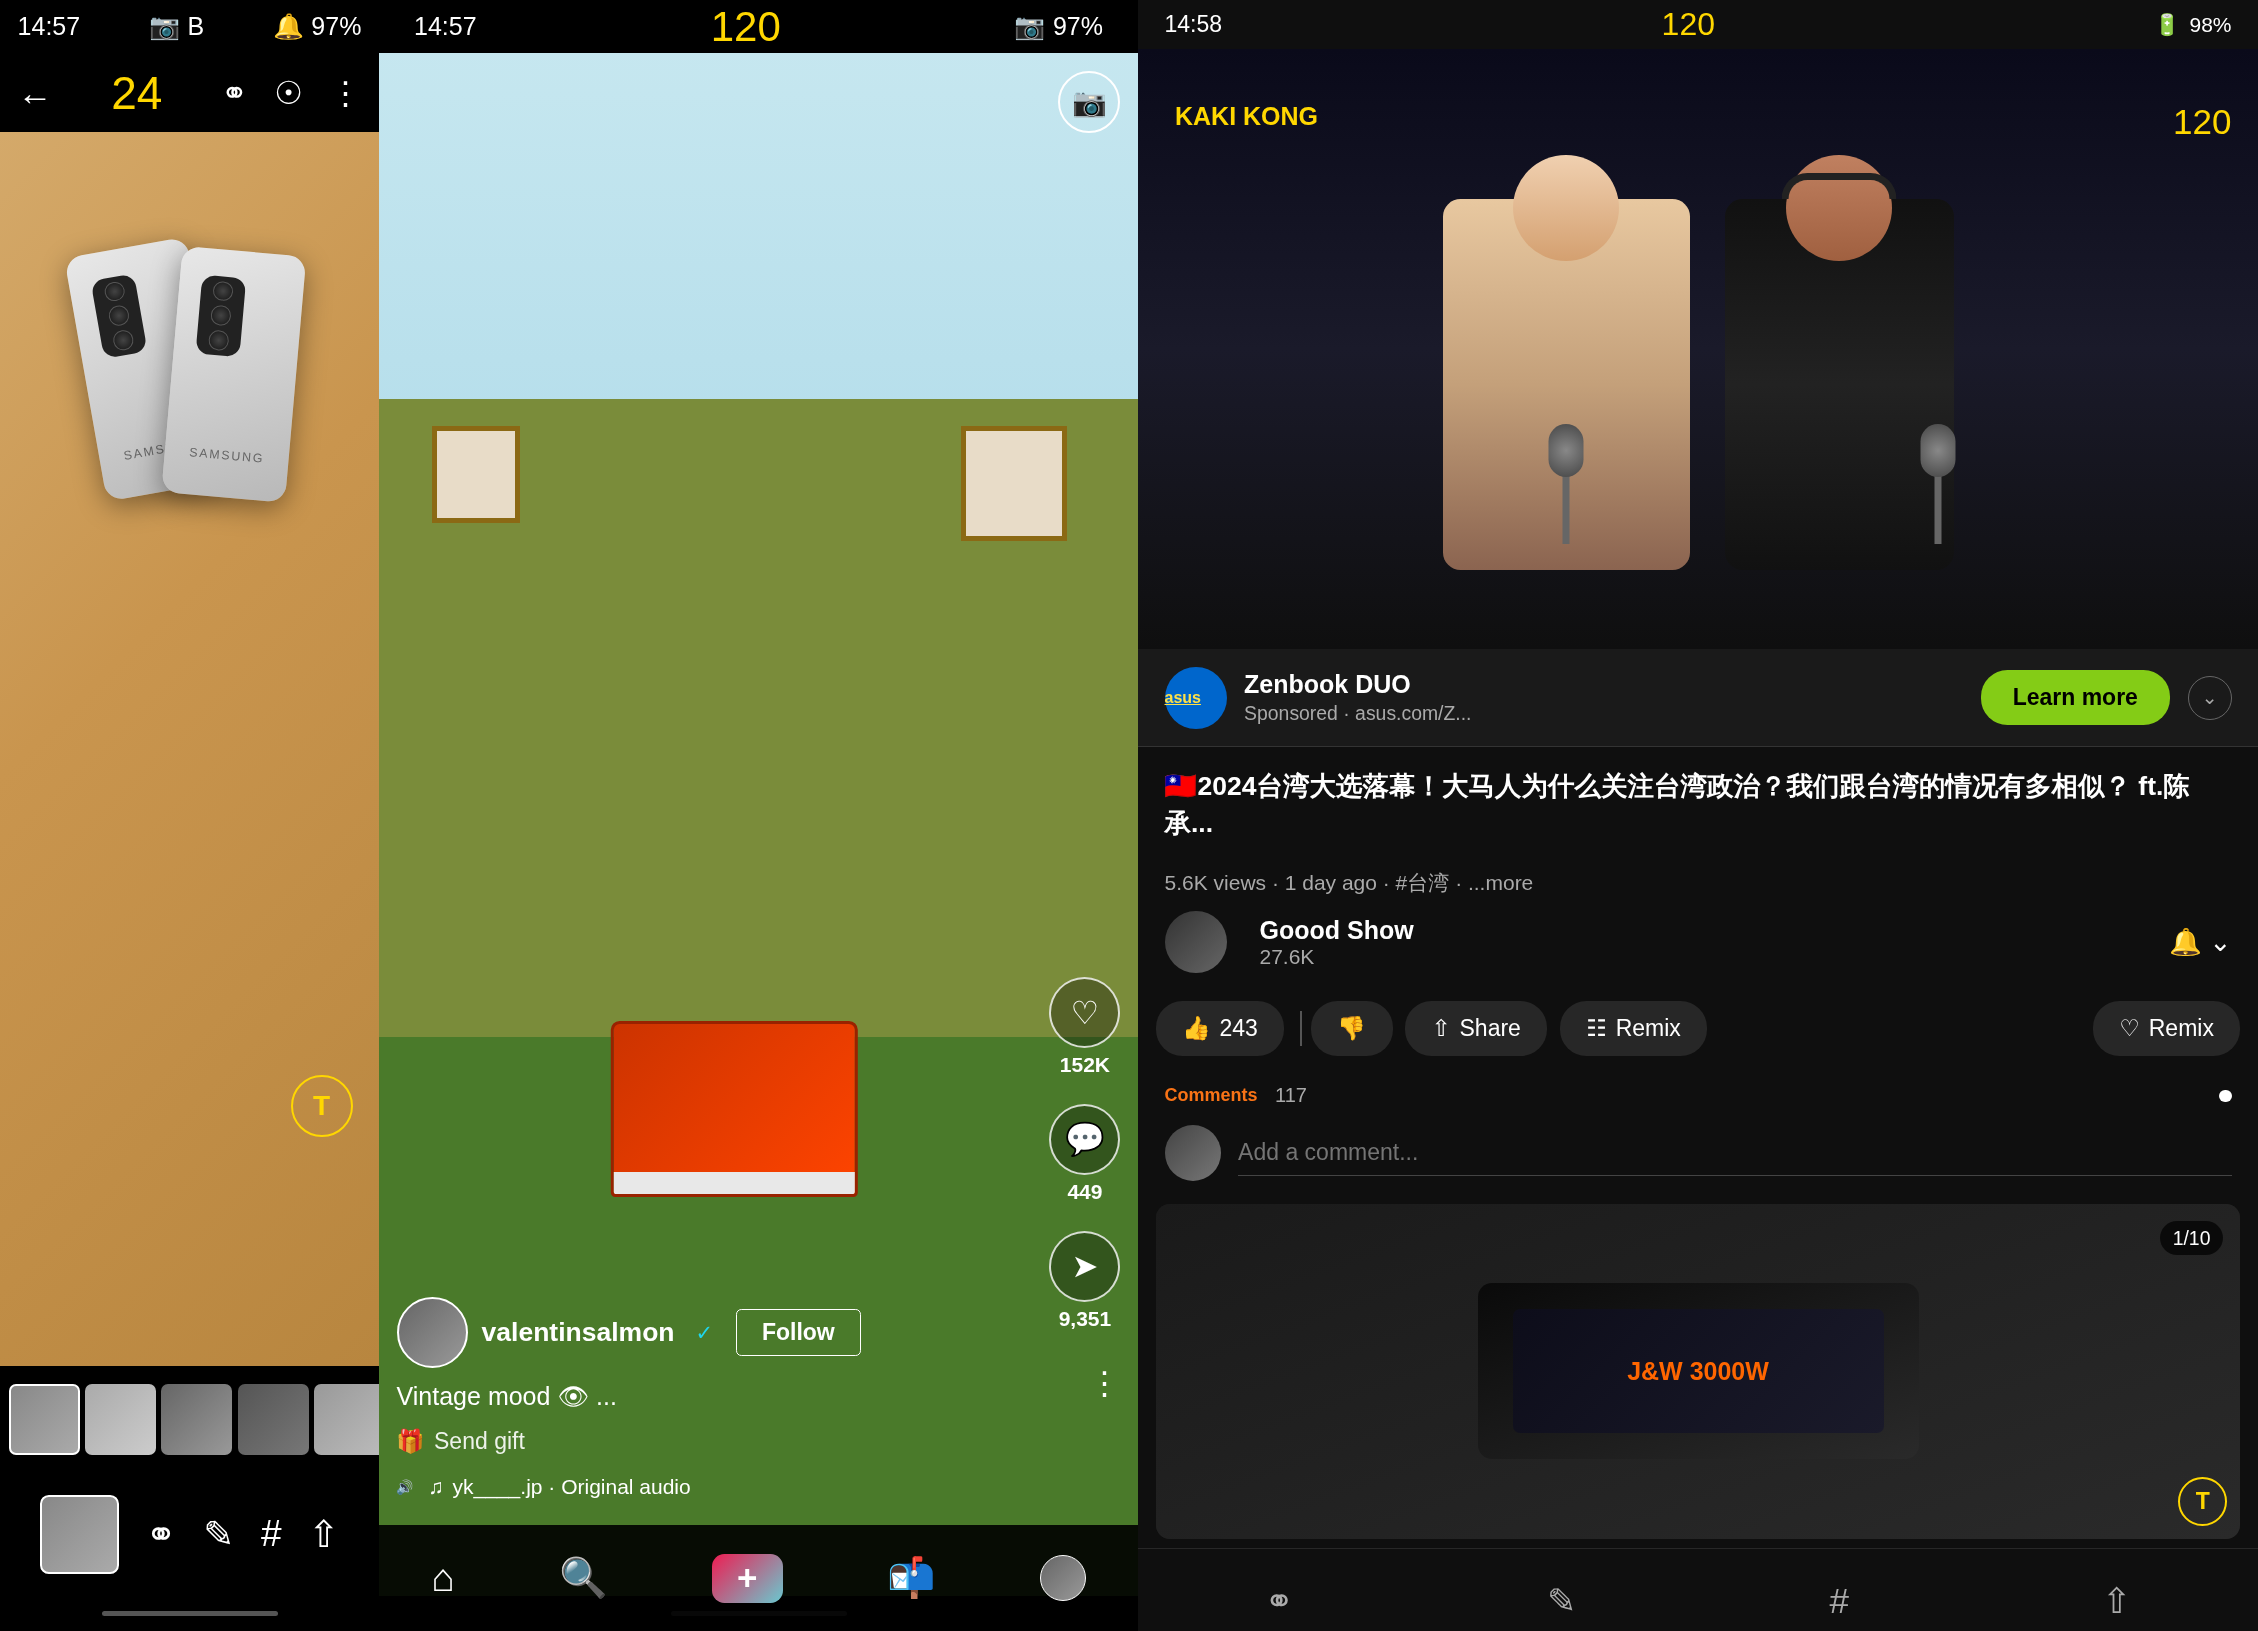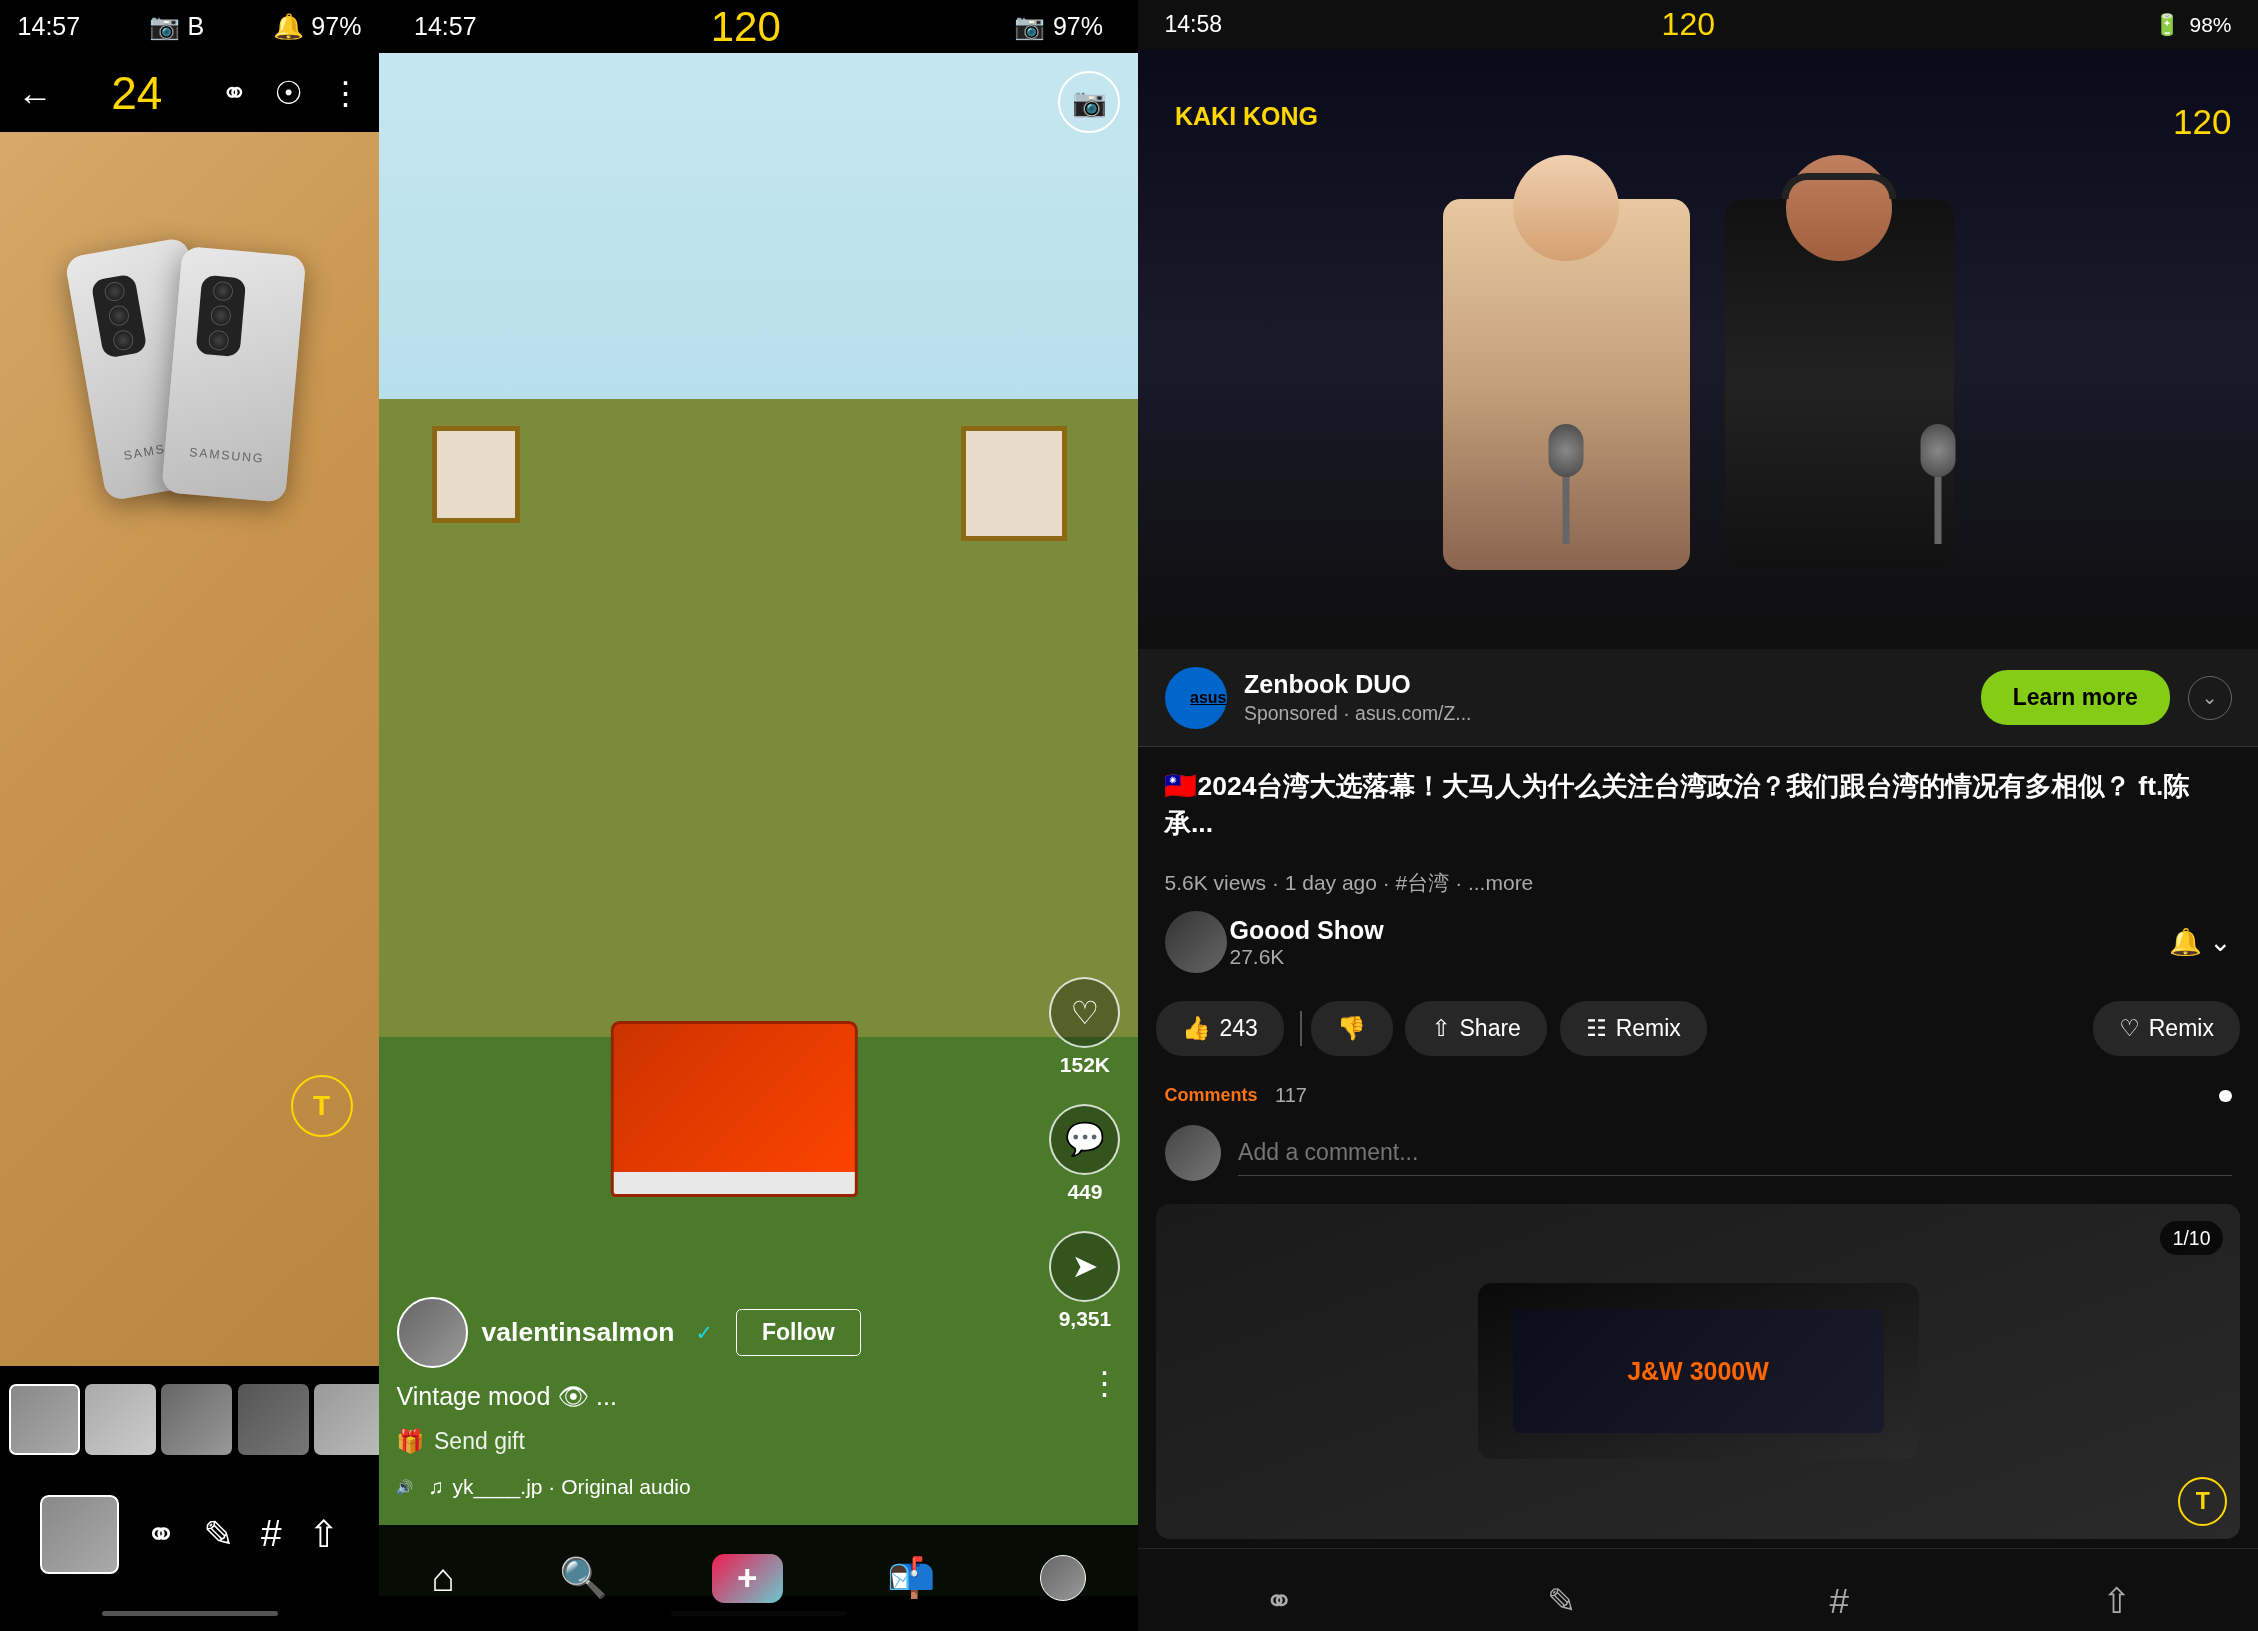--- a/index.html
+++ b/index.html
@@ -526,22 +526,22 @@
       flex-shrink: 0;
       border-bottom: 0.9px solid #333;
     }
     .ad-logo {
       width: 62px;
       height: 62px;
       background: #0066cc;
       border-radius: 50%;
       display: flex;
       align-items: center;
-      justify-content: flex-end;
-      color: #000000;
+      justify-content: flex-start;
+      color: #fde047;
       font-size: 19.4px;
       font-weight: bold;
       flex-shrink: 0;
       text-decoration: underline;
     }
     .ad-info {
       flex: 1;
     }
     .ad-title {
       color: #fff;
@@ -591,21 +591,21 @@
       margin-bottom: 27px;
     }
     .yt-video-meta {
       color: #aaa;
       font-size: 21px;
       margin-bottom: 14px;
     }
     .yt-channel-row {
       display: flex;
       align-items: center;
-      gap: 3px;
+      gap: 33px;
       margin-bottom: 14px;
     }
     .channel-avatar {
       width: 62px;
       height: 62px;
       border-radius: 50%;
       background: linear-gradient(135deg, #333, #666);
       flex-shrink: 0;
     }
     .channel-name {

